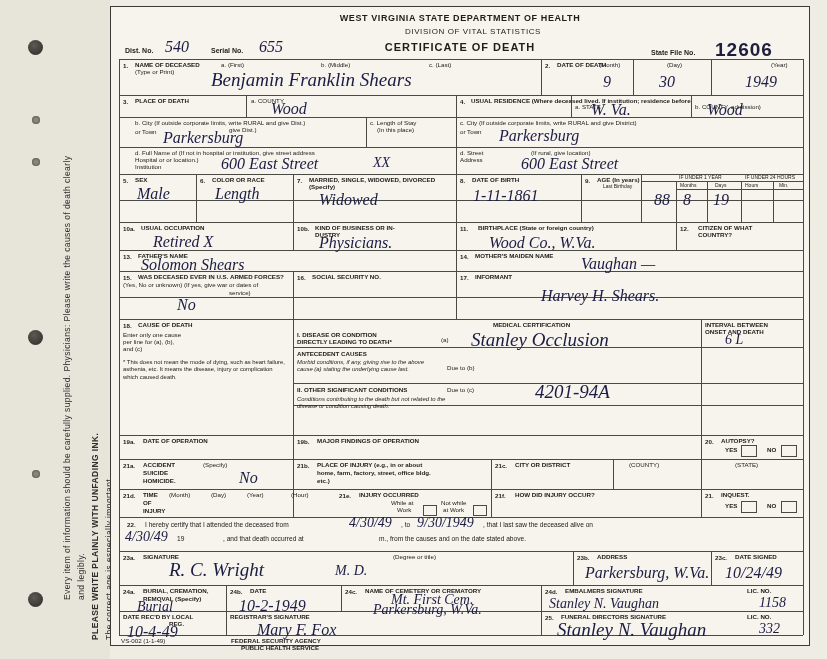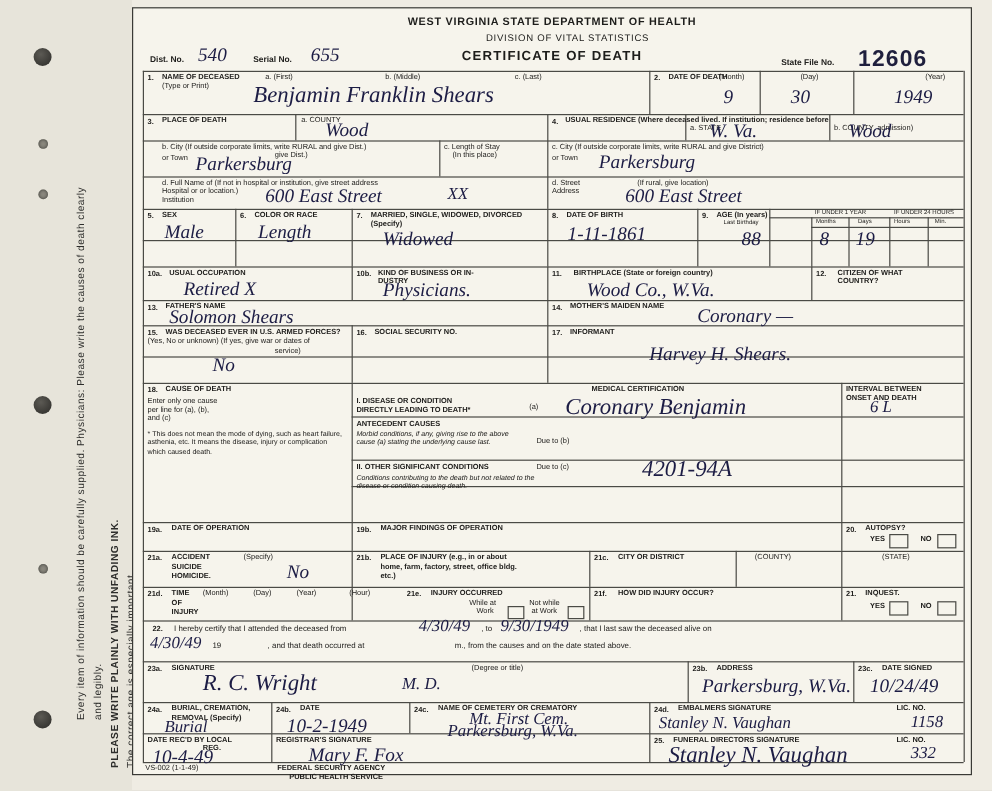--- a/index.html
+++ b/index.html
@@ -165,21 +165,21 @@
     <div class="hand l" style="left:362px;top:180px;">1-11-1861</div>
     <div class="nb" style="left:474px;top:170px;">9.</div>
     <div class="lbl b" style="left:486px;top:170px;">AGE (In years)</div>
     <div class="lbl tiny" style="left:492px;top:177px;">Last Birthday</div>
     <div class="lbl tiny" style="left:568px;top:168px;">IF UNDER 1 YEAR</div>
     <div class="lbl tiny" style="left:634px;top:168px;">IF UNDER 24 HOURS</div>
     <div class="lbl tiny" style="left:569px;top:176px;">Months</div>
     <div class="lbl tiny" style="left:604px;top:176px;">Days</div>
     <div class="lbl tiny" style="left:634px;top:176px;">Hours</div>
     <div class="lbl tiny" style="left:668px;top:176px;">Min.</div>
-    <div class="hand l" style="left:507px;top:184px;">88</div>
+    <div class="hand l" style="left:543px;top:184px;">88</div>
     <div class="hand l" style="left:572px;top:184px;">8</div>
     <div class="hand l" style="left:602px;top:184px;">19</div>
 
     <div class="vline" style="left:182px;top:215px;height:28px;"></div>
     <div class="vline" style="left:345px;top:215px;height:28px;"></div>
     <div class="vline" style="left:565px;top:215px;height:28px;"></div>
     <div class="nb" style="left:12px;top:218px;">10a.</div>
     <div class="lbl b" style="left:30px;top:218px;">USUAL OCCUPATION</div>
     <div class="hand l" style="left:42px;top:226px;">Retired X</div>
     <div class="nb" style="left:186px;top:218px;">10b.</div>
@@ -192,21 +192,21 @@
     <div class="nb" style="left:569px;top:218px;">12.</div>
     <div class="lbl b" style="left:587px;top:218px;">CITIZEN OF WHAT</div>
     <div class="lbl b" style="left:587px;top:225px;">COUNTRY?</div>
 
     <div class="vline" style="left:345px;top:243px;height:21px;"></div>
     <div class="nb" style="left:12px;top:246px;">13.</div>
     <div class="lbl b" style="left:27px;top:246px;">FATHER'S NAME</div>
     <div class="hand l" style="left:30px;top:249px;">Solomon Shears</div>
     <div class="nb" style="left:349px;top:246px;">14.</div>
     <div class="lbl b" style="left:364px;top:246px;">MOTHER'S MAIDEN NAME</div>
-    <div class="hand l" style="left:470px;top:248px;">Coronary —</div>
+    <div class="hand l" style="left:470px;top:248px;">Vaughan —</div>
 
     <div class="vline" style="left:182px;top:264px;height:48px;"></div>
     <div class="vline" style="left:345px;top:264px;height:48px;"></div>
     <div class="nb" style="left:12px;top:267px;">15.</div>
     <div class="lbl b" style="left:27px;top:267px;">WAS DECEASED EVER IN U.S. ARMED FORCES?</div>
     <div class="lbl" style="left:12px;top:275px;">(Yes, No or unknown) (If yes, give war or dates of</div>
     <div class="lbl" style="left:118px;top:283px;">service)</div>
     <div class="hand l" style="left:66px;top:289px;">No</div>
     <div class="nb" style="left:186px;top:267px;">16.</div>
     <div class="lbl b" style="left:201px;top:267px;">SOCIAL SECURITY NO.</div>
@@ -226,21 +226,21 @@
     <div class="nb" style="left:12px;top:315px;">18.</div>
     <div class="lbl b" style="left:27px;top:315px;">CAUSE OF DEATH</div>
     <div class="lbl" style="left:12px;top:325px;">Enter only one cause</div>
     <div class="lbl" style="left:12px;top:332px;">per line for (a), (b),</div>
     <div class="lbl" style="left:12px;top:339px;">and (c)</div>
     <div class="note" style="left:12px;top:352px;width:164px;">* This does not mean the mode of dying, such as heart failure, asthenia, etc. It means the disease, injury or complication which caused death.</div>
     <div class="lbl b" style="left:382px;top:315px;">MEDICAL CERTIFICATION</div>
     <div class="lbl b" style="left:186px;top:325px;">I. DISEASE OR CONDITION</div>
     <div class="lbl b" style="left:186px;top:332px;">DIRECTLY LEADING TO DEATH*</div>
     <div class="lbl" style="left:330px;top:330px;">(a)</div>
-    <div class="hand xl" style="left:360px;top:322px;">Coronary Benjamin</div>
+    <div class="hand xl" style="left:360px;top:322px;">Stanley Occlusion</div>
     <div class="lbl b" style="left:186px;top:344px;">ANTECEDENT CAUSES</div>
     <div class="note" style="left:186px;top:352px;width:140px;font-style:italic;">Morbid conditions, if any, giving rise to the above cause (a) stating the underlying cause last.</div>
     <div class="lbl" style="left:336px;top:358px;">Due to (b)</div>
     <div class="lbl" style="left:336px;top:380px;">Due to (c)</div>
     <div class="hand xl" style="left:424px;top:374px;">4201-94A</div>
     <div class="lbl b" style="left:186px;top:380px;">II. OTHER SIGNIFICANT CONDITIONS</div>
     <div class="note" style="left:186px;top:389px;width:150px;font-style:italic;">Conditions contributing to the death but not related to the disease or condition causing death.</div>
     <div class="lbl b" style="left:594px;top:315px;">INTERVAL BETWEEN</div>
     <div class="lbl b" style="left:594px;top:322px;">ONSET AND DEATH</div>
     <div class="hand m" style="left:614px;top:325px;">6 L</div>

